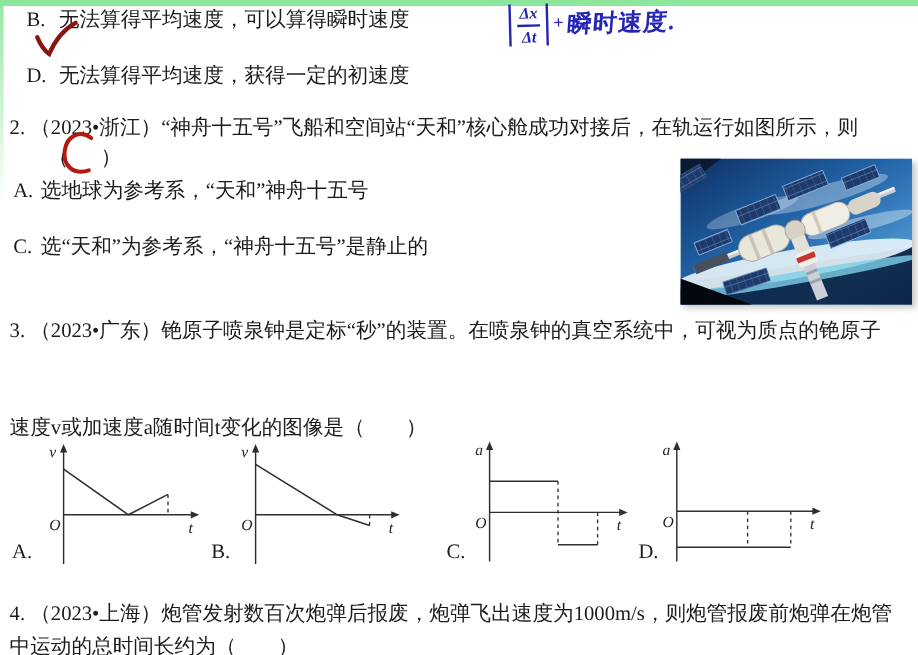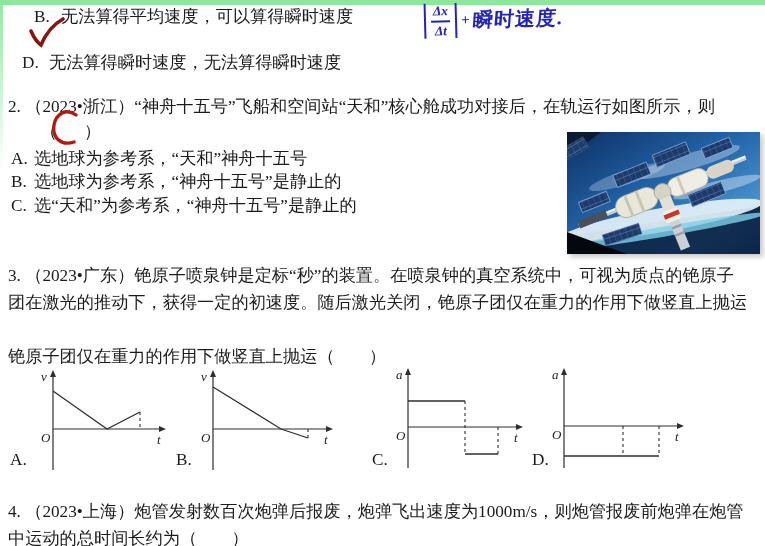--- a/index.html
+++ b/index.html
@@ -31,25 +31,25 @@
   .station{position:absolute;left:567px;top:132px;width:193px;height:122px;
            box-shadow:3px 3px 5px rgba(0,0,0,0.22);}
 </style>
 </head>
 <body>
 
 <div class="page">
   <div class="topbar"></div>
   <div class="leftbar"></div>
 
-  <div class="opt" style="left:34px;top:7px">
+  <div class="opt" style="left:22px;top:7px">
     <span class="letter">B.</span><span>无法算得平均速度，可以算得瞬时速度</span>
   </div>
   <div class="opt" style="left:22px;top:53px">
-    <span class="letter">D.</span><span>无法算得瞬时速度，无法算得瞬时速度</span>
+    <span class="letter">D.</span><span>无法算得平均速度，获得一定的初速度</span>
   </div>
 
   <svg class="mark" style="left:28px;top:16px" width="38" height="34" viewBox="0 0 38 34">
     <path d="M3,15 C6,22 10,27 13,29 C18,17 26,8 35,3" fill="none" stroke="#8a1410" stroke-width="3.6" stroke-linecap="round"></path>
   </svg>
 
   <div class="hw" style="color:#2424b6">
     <span class="hw-frac">
       <span class="hw-num">Δx</span>
       <span class="hw-den">Δt</span>
@@ -60,23 +60,20 @@
 
   <div class="line" style="left:8px;top:97px">2. （2023•浙江）“神舟十五号”飞船和空间站“天和”核心舱成功对接后，在轨运行如图所示，则</div>
   <span class="line" style="left:40px;top:122px">（</span>
   <span class="line" style="left:84px;top:122px">）</span>
   <svg class="mark" style="left:50px;top:108px" width="30" height="40" viewBox="0 0 30 40">
     <path d="M26,7 C17,0 6,5 4,17 C2,30 11,38 24,34" fill="none" stroke="#b41a12" stroke-width="3.4" stroke-linecap="round"></path>
   </svg>
 
   <div class="opt opt-n" style="left:11px;top:149px">
     <span class="letter">A.</span><span>选地球为参考系，“天和”神舟十五号</span>
-  </div>
-  <div class="opt opt-n" style="left:11px;top:172px">
-    <span class="letter">B.</span><span>选地球为参考系，“神舟十五号”是静止的</span>
   </div>
   <div class="opt opt-n" style="left:11px;top:196px">
     <span class="letter">C.</span><span>选“天和”为参考系，“神舟十五号”是静止的</span>
   </div>
 
   <svg class="station" viewBox="0 0 193 122">
     <defs>
       <linearGradient id="earth" x1="0" y1="0" x2="1" y2="1">
         <stop offset="0" stop-color="#0d2f63"></stop>
         <stop offset="0.45" stop-color="#2264a8"></stop>
@@ -124,22 +121,21 @@
       <rect x="90" y="66" width="12" height="14" fill="#e3e1d6"></rect>
       <rect x="88" y="79" width="16" height="12" rx="3" fill="#f1efe9"></rect>
       <rect x="88" y="82" width="16" height="4.5" fill="#c5372c"></rect>
       <rect x="91" y="91" width="10" height="30" fill="#ccd1d7"></rect>
       <rect x="91" y="96" width="10" height="2.5" fill="#9aa1aa"></rect>
       <rect x="91" y="104" width="10" height="2.5" fill="#9aa1aa"></rect>
     </g>
   </svg>
 
   <div class="line" style="left:8px;top:266px">3. （2023•广东）铯原子喷泉钟是定标“秒”的装置。在喷泉钟的真空系统中，可视为质点的铯原子</div>
-  <div class="line" style="left:8px;top:293px">团在激光的推动下，获得一定的初速度。随后激光关闭，铯原子团仅在重力的作用下做竖直上抛运</div>
-  <div class="line" style="left:8px;top:347px">铯原子团仅在重力的作用下做竖直上抛运（　　）</div>
+  <div class="line" style="left:8px;top:347px">速度v或加速度a随时间t变化的图像是（　　）</div>
 
   <svg class="graph" style="left:26px;top:362px" viewBox="0 0 150 110">
       <line x1="27" y1="108" x2="27" y2="12" class="ax"></line>
       <line x1="27" y1="67" x2="136" y2="67" class="ax"></line>
       <polygon points="24,15 27,8 30,15" class="ah"></polygon>
       <polygon points="133,64 140,67 133,70" class="ah"></polygon>
       <polyline points="27,29 81,67 114,50" class="dl"></polyline>
       <polyline points="114,50 114,67" class="dl dash"></polyline>
       <text x="15" y="19" class="lbl">v</text>
       <text x="131" y="82" class="lbl">t</text>

